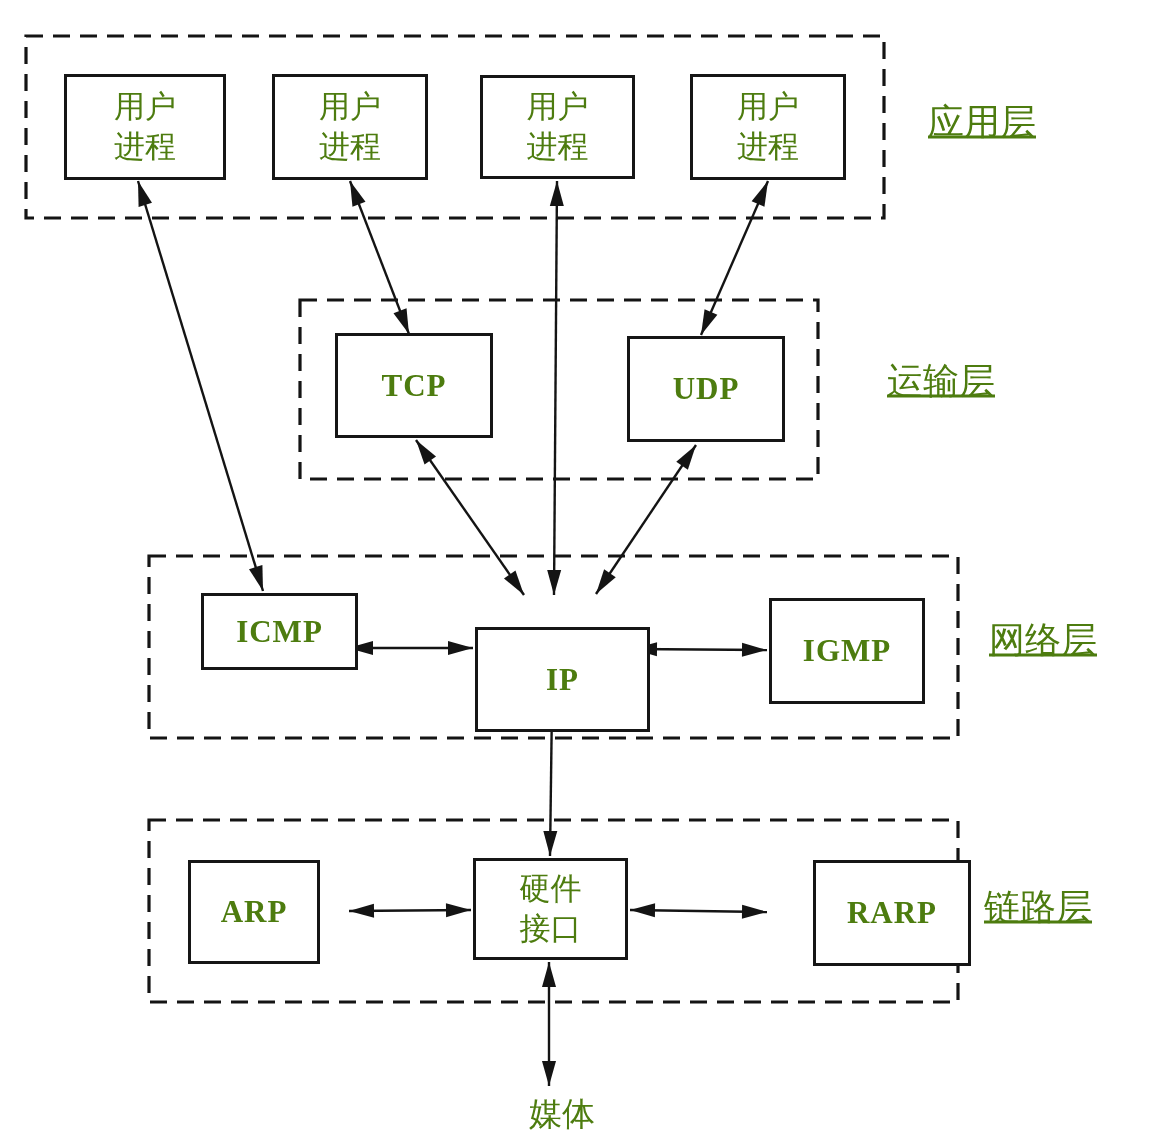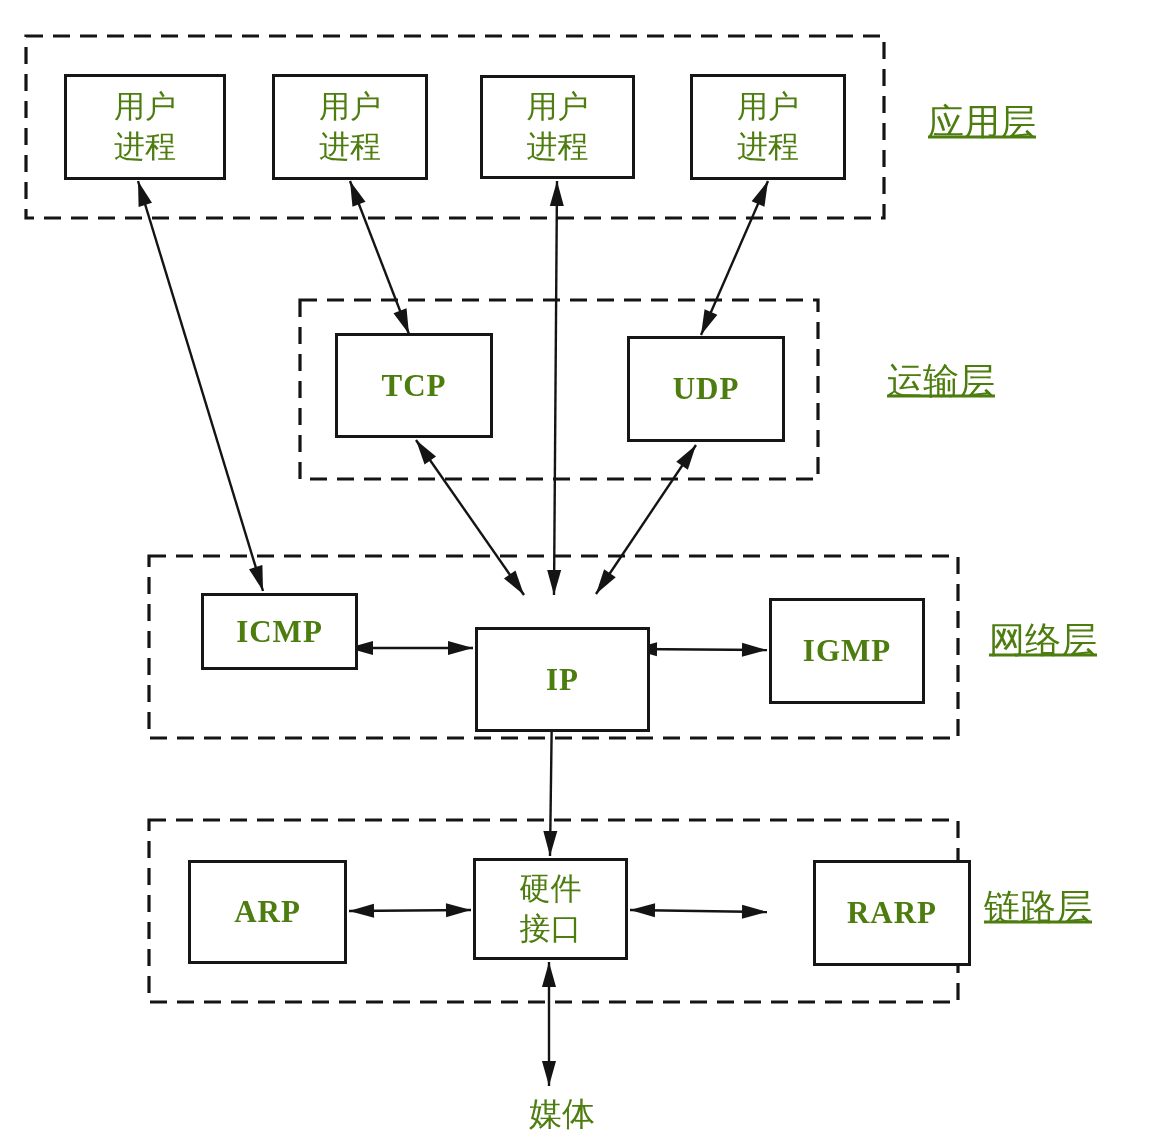--- a/index.html
+++ b/index.html
@@ -101,21 +101,21 @@
 进程</div>
   <div class="node node-cjk" style="left: 480px; top: 75px; width: 155px; height: 104px;">用户
 进程</div>
   <div class="node node-cjk" style="left: 690px; top: 74px; width: 156px; height: 106px;">用户
 进程</div>
   <div class="node node-proto" style="left: 335px; top: 333px; width: 158px; height: 105px;">TCP</div>
   <div class="node node-proto" style="left: 619px; top: 336px; width: 158px; height: 106px; margin-left: 8px;">UDP</div>
   <div class="node node-proto" style="left: 201px; top: 593px; width: 157px; height: 77px; font-family: Liberation Serif, serif;">ICMP</div>
   <div class="node node-proto" style="left: 475px; top: 597px; width: 175px; height: 105px; margin-top: 30px;">IP</div>
   <div class="node node-proto" style="left: 769px; top: 598px; width: 156px; height: 106px;">IGMP</div>
-  <div class="node node-proto" style="left: 188px; top: 860px; width: 159px; height: 104px;">ARP</div>
+  <div class="node node-proto" style="left: 188px; top: 860px; width: 132px; height: 104px;">ARP</div>
   <div class="node node-cjk" style="left: 473px; top: 858px; width: 155px; height: 102px;">硬件
 接口</div>
   <div class="node node-proto" style="left: 813px; top: 860px; width: 158px; height: 106px;">RARP</div>
 
   <div class="side-label" style="left: 982px; top: 122px;">应用层</div>
   <div class="side-label" style="left: 941px; top: 381px;">运输层</div>
   <div class="side-label" style="left: 1043px; top: 640px;">网络层</div>
   <div class="side-label" style="left: 1038px; top: 907px;">链路层</div>
 
   <div class="media-label" style="left: 562px; top: 1114px;">媒体</div>

